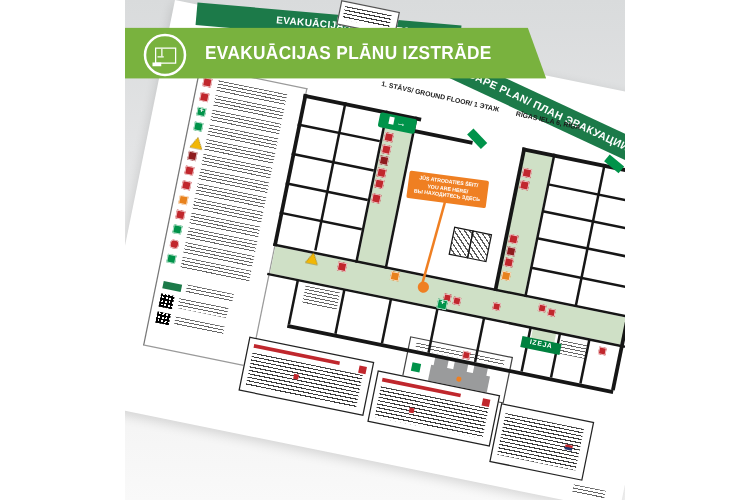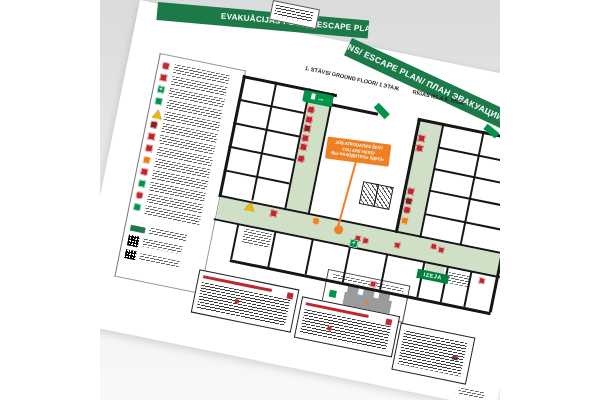--- a/index.html
+++ b/index.html
@@ -257,13 +257,23 @@
 
     <div id="subtitle" class="abs">
       <span>1. STĀVS/ GROUND FLOOR/ 1 ЭТАЖ</span><span class="gap"></span><span>RĪGAS IELA 6, RĪGA</span>
     </div>
 
     <div id="lhead" class="abs">
       <div class="abs mt" style="left:3px;top:3px;width:38px;height:11px;"></div>
     </div>
   </div>
 
+  <div id="banner" class="abs">
+    <div id="logo" class="abs">
+      <div class="pl abs">
+          <i></i>
+          <b></b>
+        </div>
+      <div class="tab abs"></div>
+    </div>
+    <div class="title abs">EVAKUĀCIJAS PLĀNU IZSTRĀDE</div>
+  </div>
 </div>
 
 </body></html>

